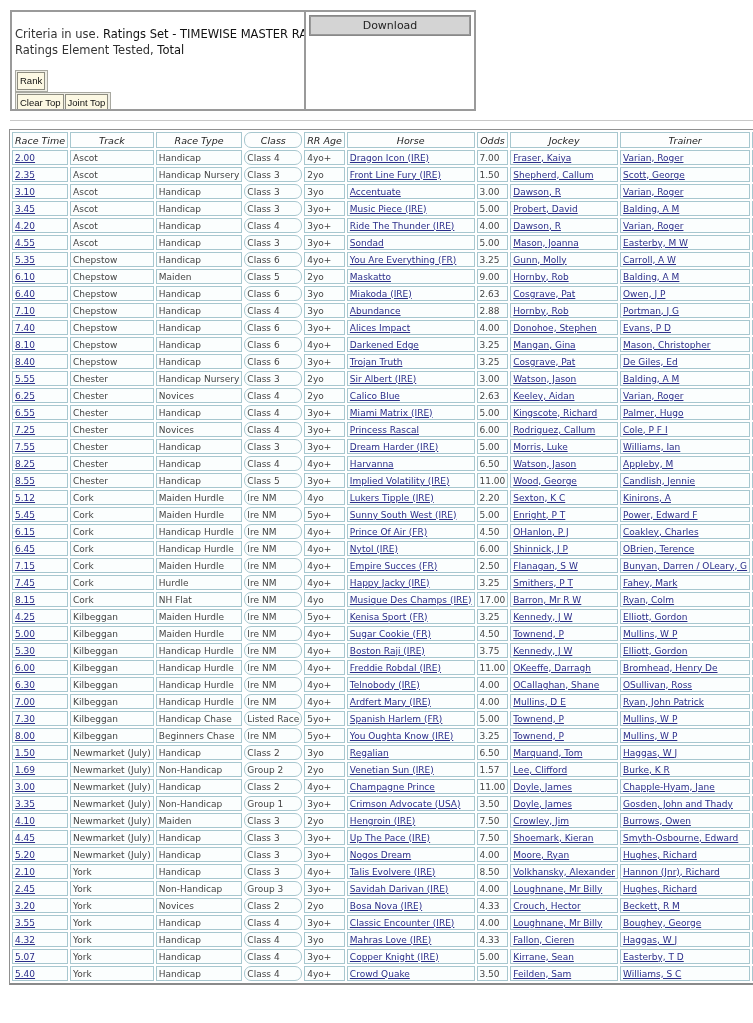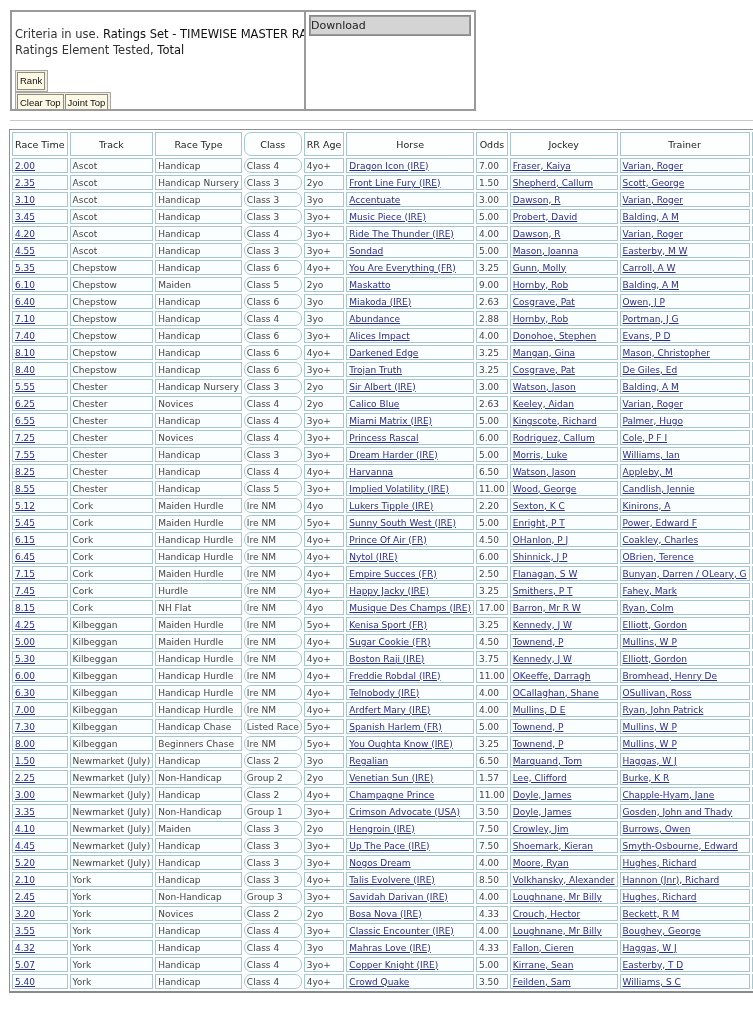--- a/index.html
+++ b/index.html
@@ -15,38 +15,38 @@
                    white-space: nowrap; color: #333; }
   .criteria-text b { font-weight: normal; color: #111; }
   .btn-row { position: absolute; left: 3px; display: flex; border: 1px solid #a8a8a0; background: #efeee6; padding: 1px; }
   .btn-row.rank { top: 58px; }
   .btn-row.top { top: 80px; justify-content: center; }
   .tbtn { font-family: Liberation Sans, sans-serif; font-size: 9.5px; background: #fcf8e3;
           border: 1px solid #8d8c80; padding: 2px 2px; margin: 0 1px 0 0; color: #111; cursor: pointer;
           line-height: 12px; }
   .download { flex: 1; padding: 3px; box-sizing: border-box; }
   .download-inner { border: 1px solid #888; }
-  .download-head { background: #d4d4d4; border: 1px solid #999; text-align: left; font-size: 11px;
+  .download-head { background: #d4d4d4; border: 1px solid #999; text-align: center; font-size: 11px;
                    height: 17px; line-height: 17px; color: #222; }
   .download-btns { display: flex; gap: 3px; padding: 2px 1px; background: #d4d4d4; }
   .dl-btn { flex: 1; height: 17px; line-height: 17px; text-align: center; font-size: 11.5px; font-weight: bold;
             color: #fff; border: 2px solid #8064a8; box-sizing: border-box; cursor: pointer; }
   .dl-btn.xls { background: #ff0000; }
   .dl-btn.csv { background: #000000; }
 
   .rule { position: absolute; left: 10px; right: 0; top: 120px; height: 1px; background: #c8c8c8; }
 
   
   .results-wrap { position: absolute; left: 9px; top: 129px; border: 1px solid #909090;
                   border-right: 2px solid #8a8a8a; border-bottom: 2px solid #8a8a8a; background: #fff; }
   table.results { border-collapse: separate; border-spacing: 2px; font-size: 9px; }
   table.results th, table.results td { border: 1px solid #a7c7cf; padding: 0 2px; height: 15px;
                    white-space: nowrap; box-sizing: border-box; }
-  table.results th { font-weight: normal; font-size: 9.5px; color: #222; text-align: center; height: 24px;
-                     background: #fdfefe; }
+  table.results th { font-weight: normal; font-size: 9.5px; color: #222; text-align: center; height: 16px;
+                     background: #fdfefe; font-style: italic; }
   table.results td { color: #444; background: #fbfefe; text-align: left; }
   table.results td a { color: #2b2e8a; text-decoration: underline; cursor: pointer; }
 
   .c-time { width: 49px; } .c-track { width: 108px; } .c-type { width: 81px; } .c-class { width: 53px; border-radius: 7px; }
   .c-age { width: 36px; } .c-horse { width: 120px; } .c-odds { width: 27px; } .c-jockey { width: 98px; }
   .c-trainer { width: 121px; } .c-pos { width: 51px; }
 </style>
 </head>
 <body>
 
@@ -522,21 +522,21 @@
           <td class="c-type">Handicap</td>
           <td class="c-class">Class 2</td>
           <td class="c-age">3yo</td>
           <td class="c-horse"><a>Regalian</a></td>
           <td class="c-odds">6.50</td>
           <td class="c-jockey"><a>Marquand, Tom</a></td>
           <td class="c-trainer"><a>Haggas, W J</a></td>
           <td class="c-pos">Still to Run</td>
         </tr>
         <tr>
-          <td class="c-time"><a>2.25</a></td>
+          <td class="c-time"><a>1.69</a></td>
           <td class="c-track">Newmarket (July)</td>
           <td class="c-type">Non-Handicap</td>
           <td class="c-class">Group 2</td>
           <td class="c-age">2yo</td>
           <td class="c-horse"><a>Venetian Sun (IRE)</a></td>
           <td class="c-odds">1.57</td>
           <td class="c-jockey"><a>Lee, Clifford</a></td>
           <td class="c-trainer"><a>Burke, K R</a></td>
           <td class="c-pos">Still to Run</td>
         </tr>

